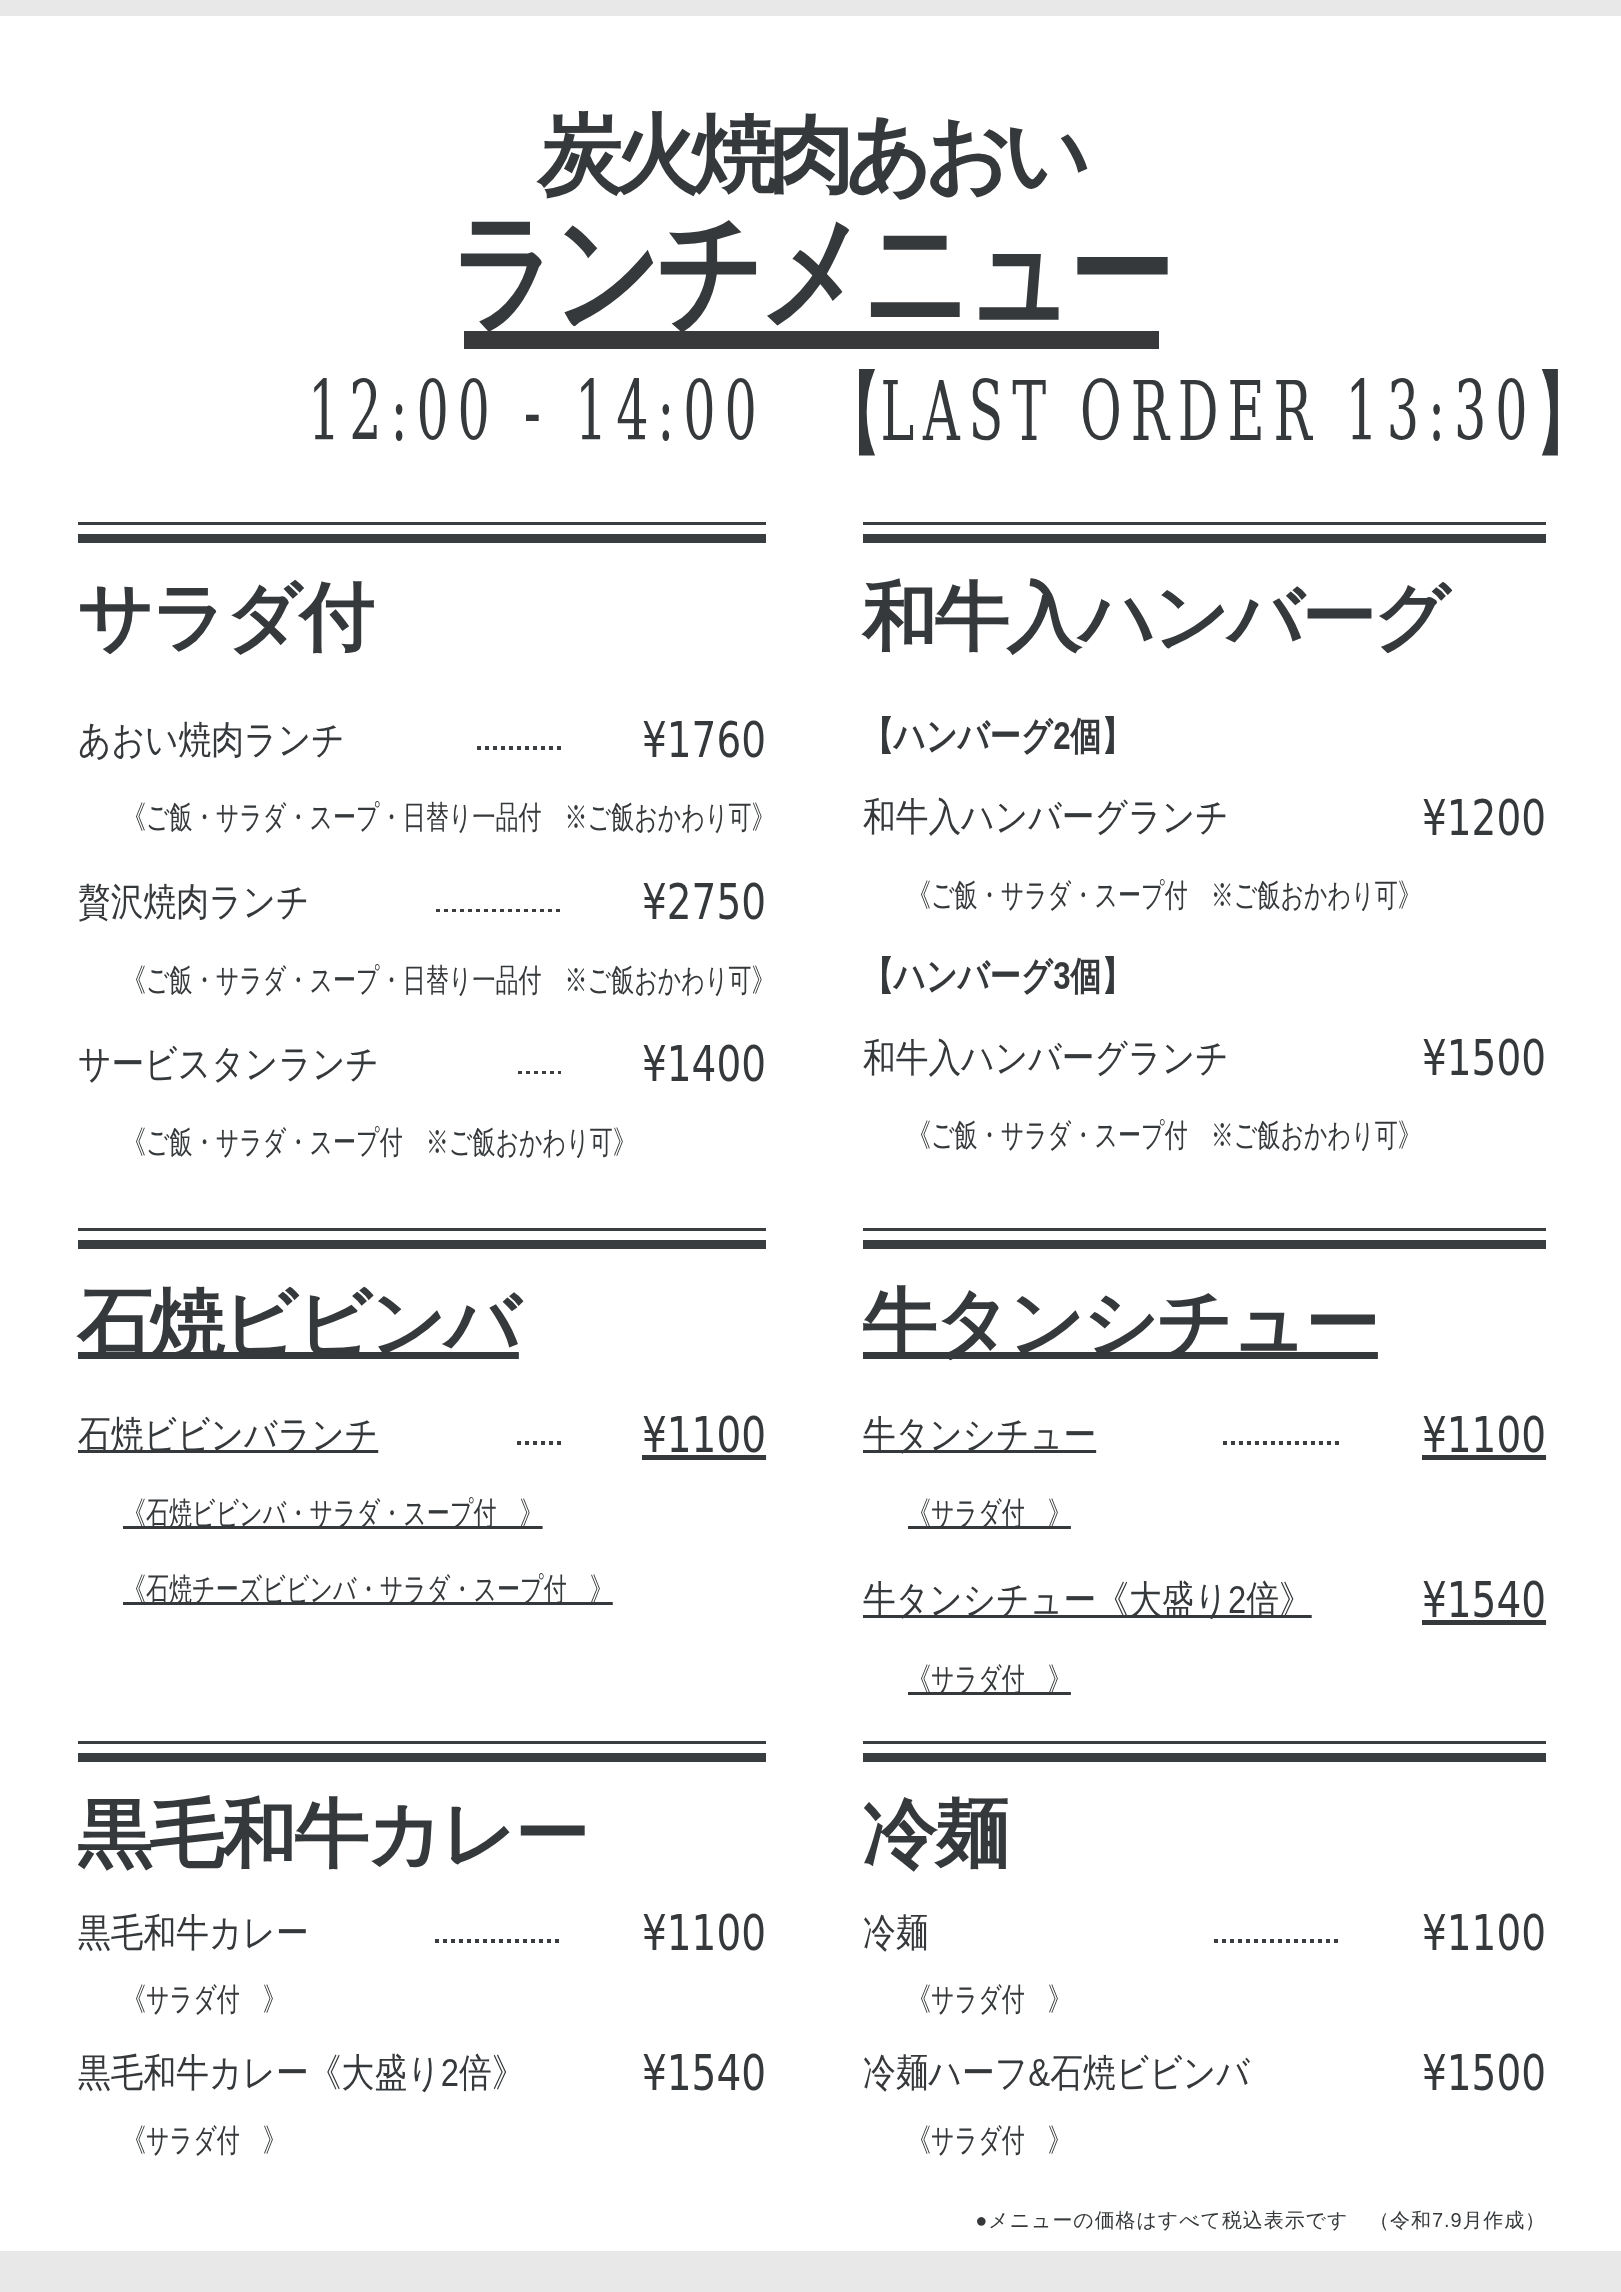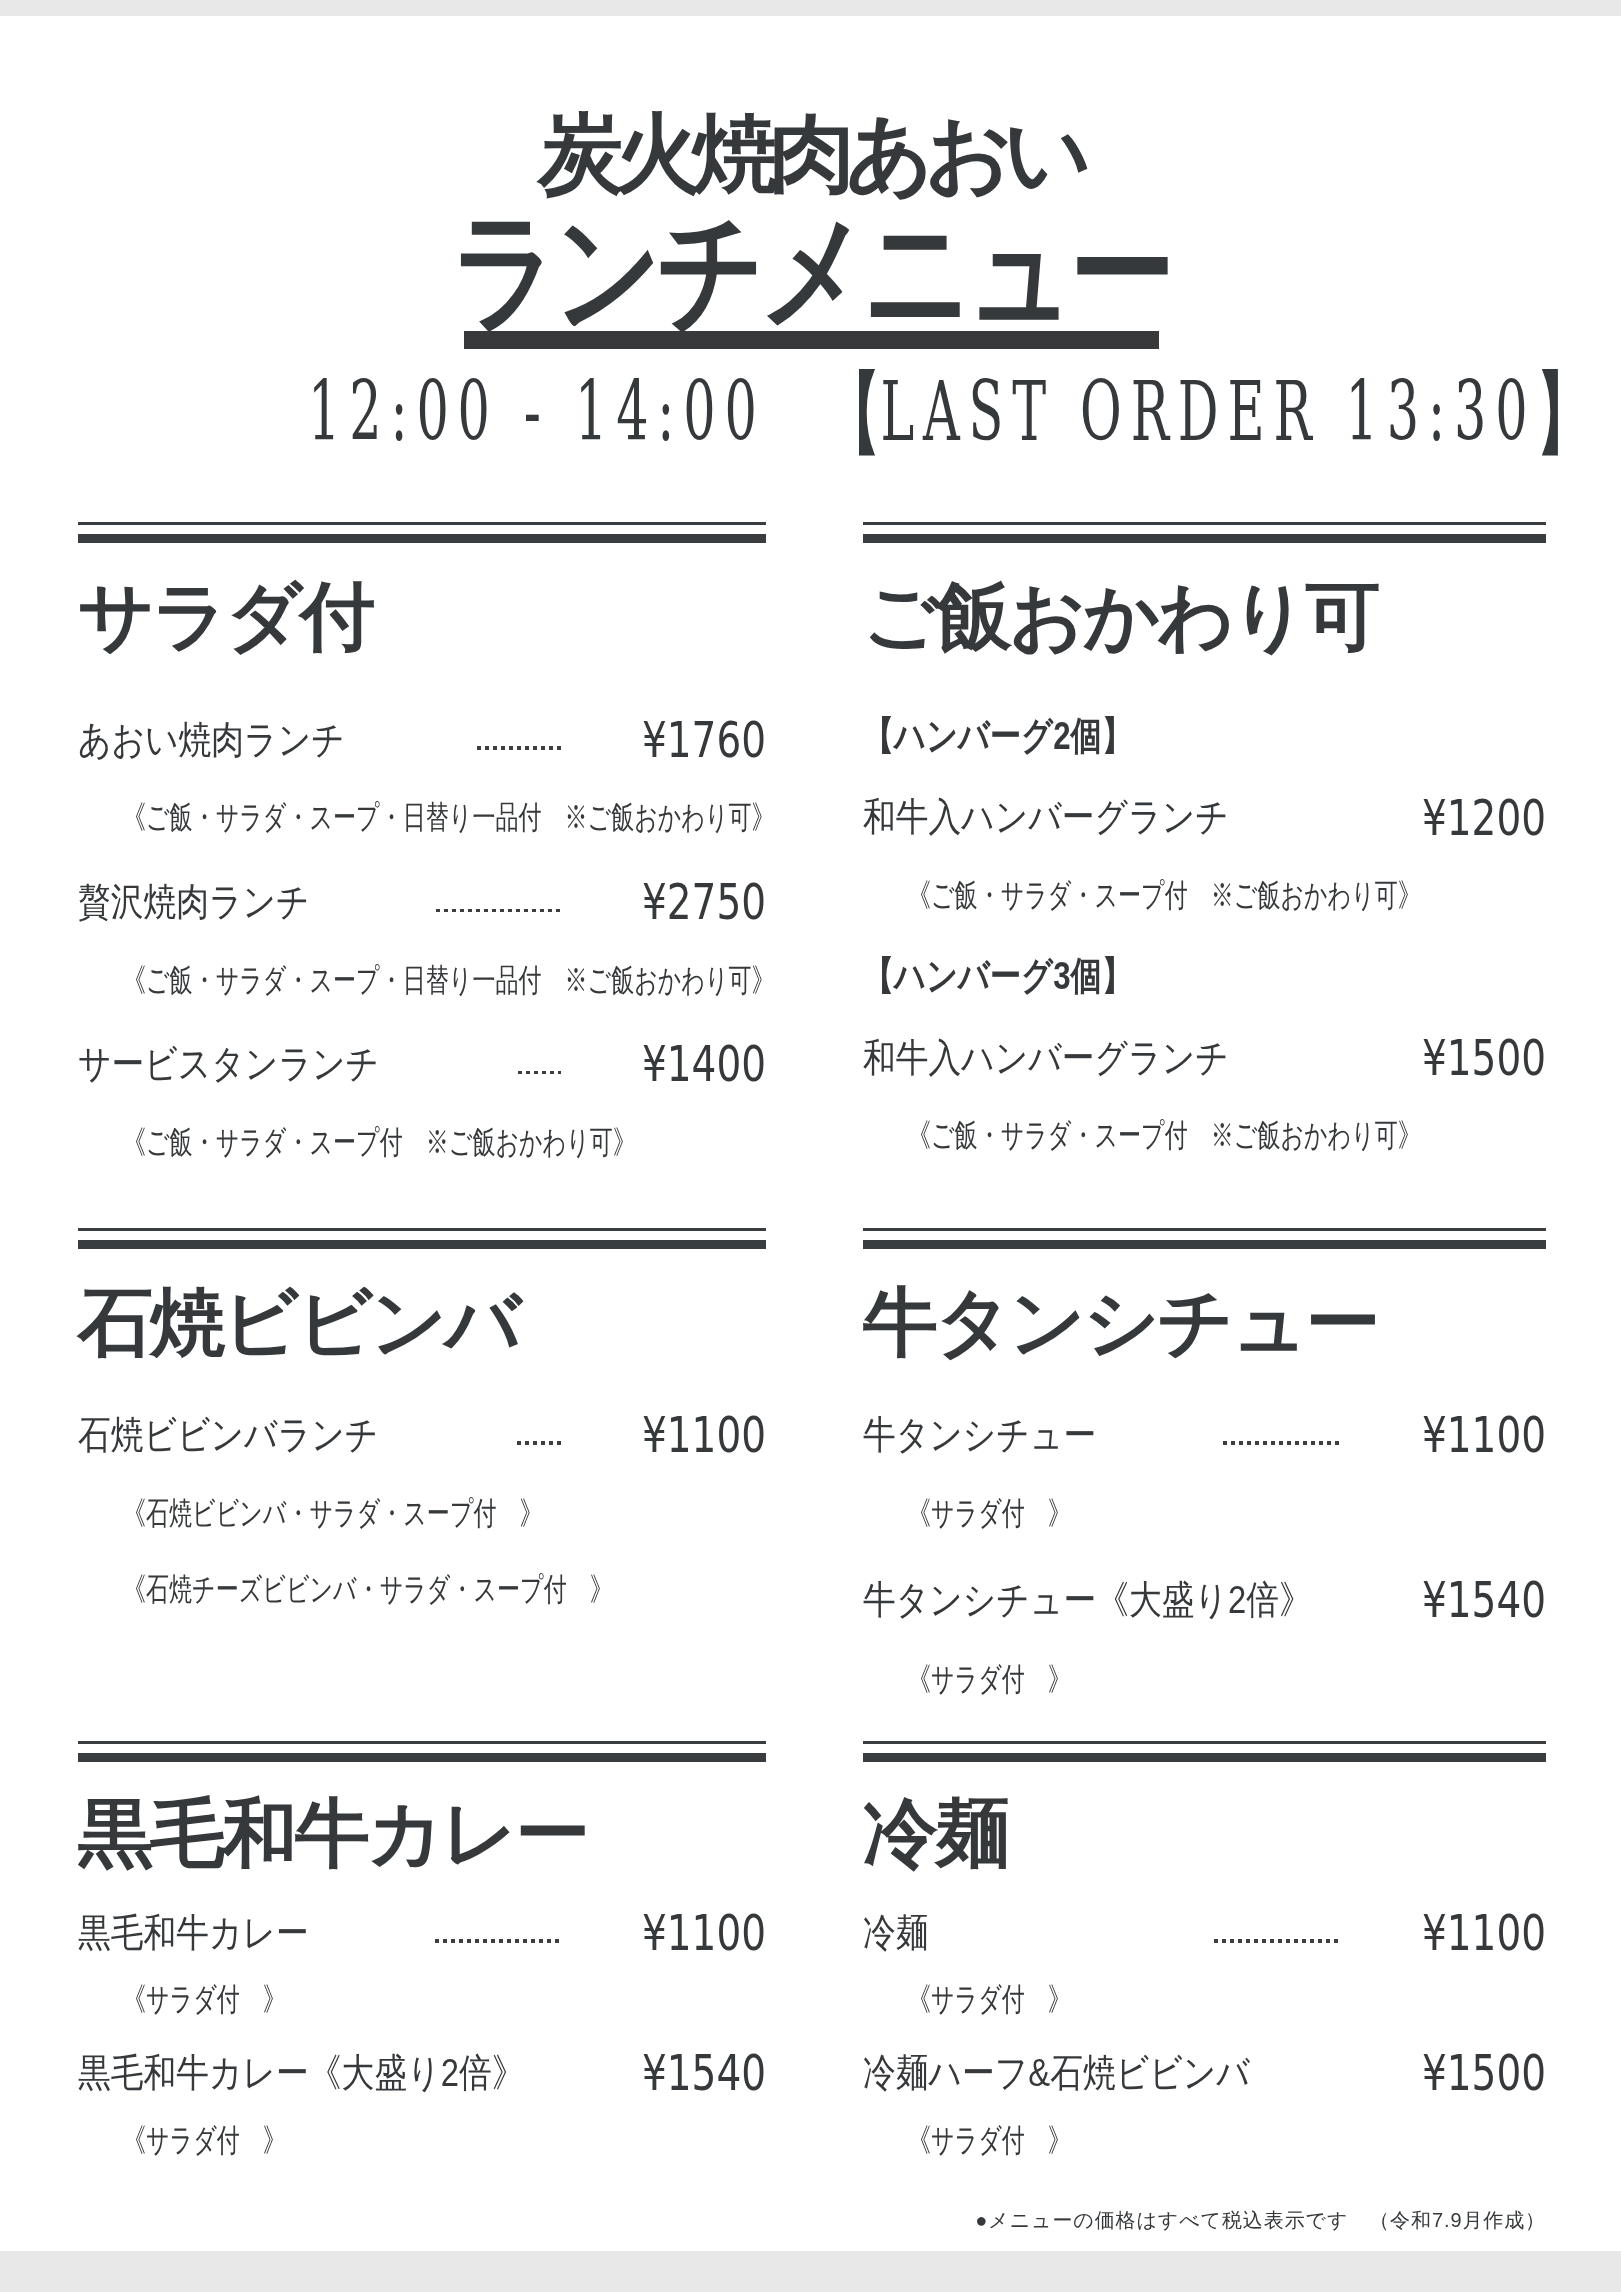--- a/index.html
+++ b/index.html
@@ -29,21 +29,21 @@
     font-family:"DejaVu Serif", serif; font-size:82px; line-height:1.0;
     letter-spacing:14.3px; white-space:nowrap;
     transform:scaleX(0.62); transform-origin:center;
   }
   .times .bracket{ font-weight:bold; letter-spacing:0; font-size:1.08em; vertical-align:-3.6px;}
   
   .sec{ position:absolute; display:flex; flex-direction:column; align-items:stretch; }
   .sec.left { left:78px;  width:688px; }
   .sec.right{ left:863px; width:683px; }
   .band1{ top:506px; }
-  .band2{ top:1212px; }
+  .band2{ top:1212px;text-decoration:underline; }
   .band3{ top:1725px; }
   .rule{ height:9px; border-top:3.6px solid #3a3d40; border-bottom:9px solid #3a3d40; }
   .sec-title{
     margin:34px 0 0; font-size:75px; font-weight:800; letter-spacing:-2.7px;
     line-height:1.05; white-space:nowrap;
   }
   .band3 .sec-title{ margin-top:32px; }
   
   .item{ display:flex; align-items:center; margin-top:45px; font-size:39px; line-height:1.05;gap:41px; }
   .iname{
@@ -112,21 +112,21 @@
       <div class="desc">《ご飯・サラダ・スープ・日替り一品付　※ご飯おかわり可》</div>
       <div class="item">
         <span class="iname">サービスタンランチ</span>
         <span class="leader"></span>
         <span class="price">¥1400</span>
       </div>
       <div class="desc">《ご飯・サラダ・スープ付　※ご飯おかわり可》</div>
     </div>
   <div class="sec right band1">
       <div class="rule"></div>
-      <h2 class="sec-title">ご飯おかわり可</h2>
+      <h2 class="sec-title">和牛入ハンバーグ</h2>
       <div class="label-row">【ハンバーグ2個】</div>
       <div class="item">
         <span class="iname">和牛入ハンバーグランチ</span>
         <span class="leader"></span>
         <span class="price">¥1200</span>
       </div>
       <div class="desc">《ご飯・サラダ・スープ付　※ご飯おかわり可》</div>
       <div class="label-row">【ハンバーグ3個】</div>
       <div class="item tight">
         <span class="iname">和牛入ハンバーグランチ</span>

